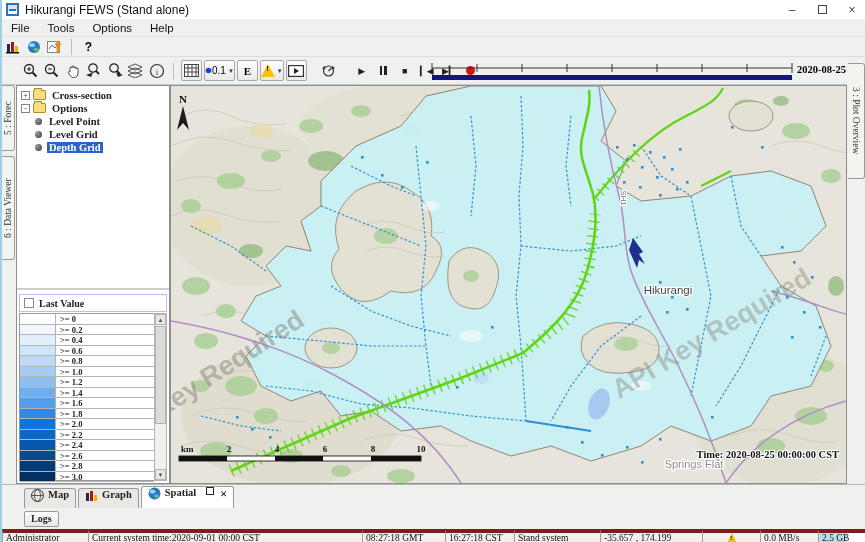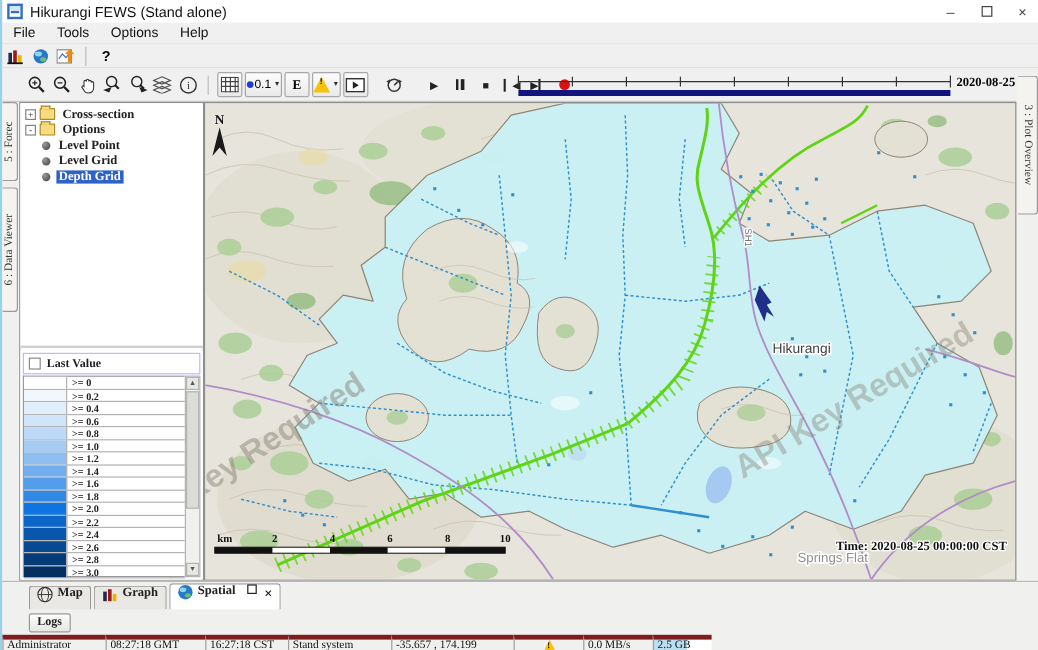--- a/index.html
+++ b/index.html
@@ -639,20 +639,21 @@
       <span class="tab-close">×</span>
     </div>
   </div>
 
   <div id="logsrow">
     <span id="logs-btn">Logs</span>
   </div>
 
   <div id="statusbar">
     <span class="st-cell" style="width:86px">Administrator</span>
+    <span class="st-cell" style="width:274px">Current system time:2020-09-01 00:00 CST</span>
     <span class="st-cell" style="width:83px">08:27:18 GMT</span>
     <span class="st-cell" style="width:69px">16:27:18 CST</span>
     <span class="st-cell" style="width:86px">Stand system</span>
     <span class="st-cell" style="width:102px">-35.657 , 174.199</span>
     <span class="st-cell" style="width:58px; justify-content:center;">
       <span class="warn-tri"></span>
     </span>
     <span class="st-cell" style="width:58px">0.0 MB/s</span>
     <span class="st-cell" id="mem-cell" style="width:49px">2.5 GB</span>
   </div>

